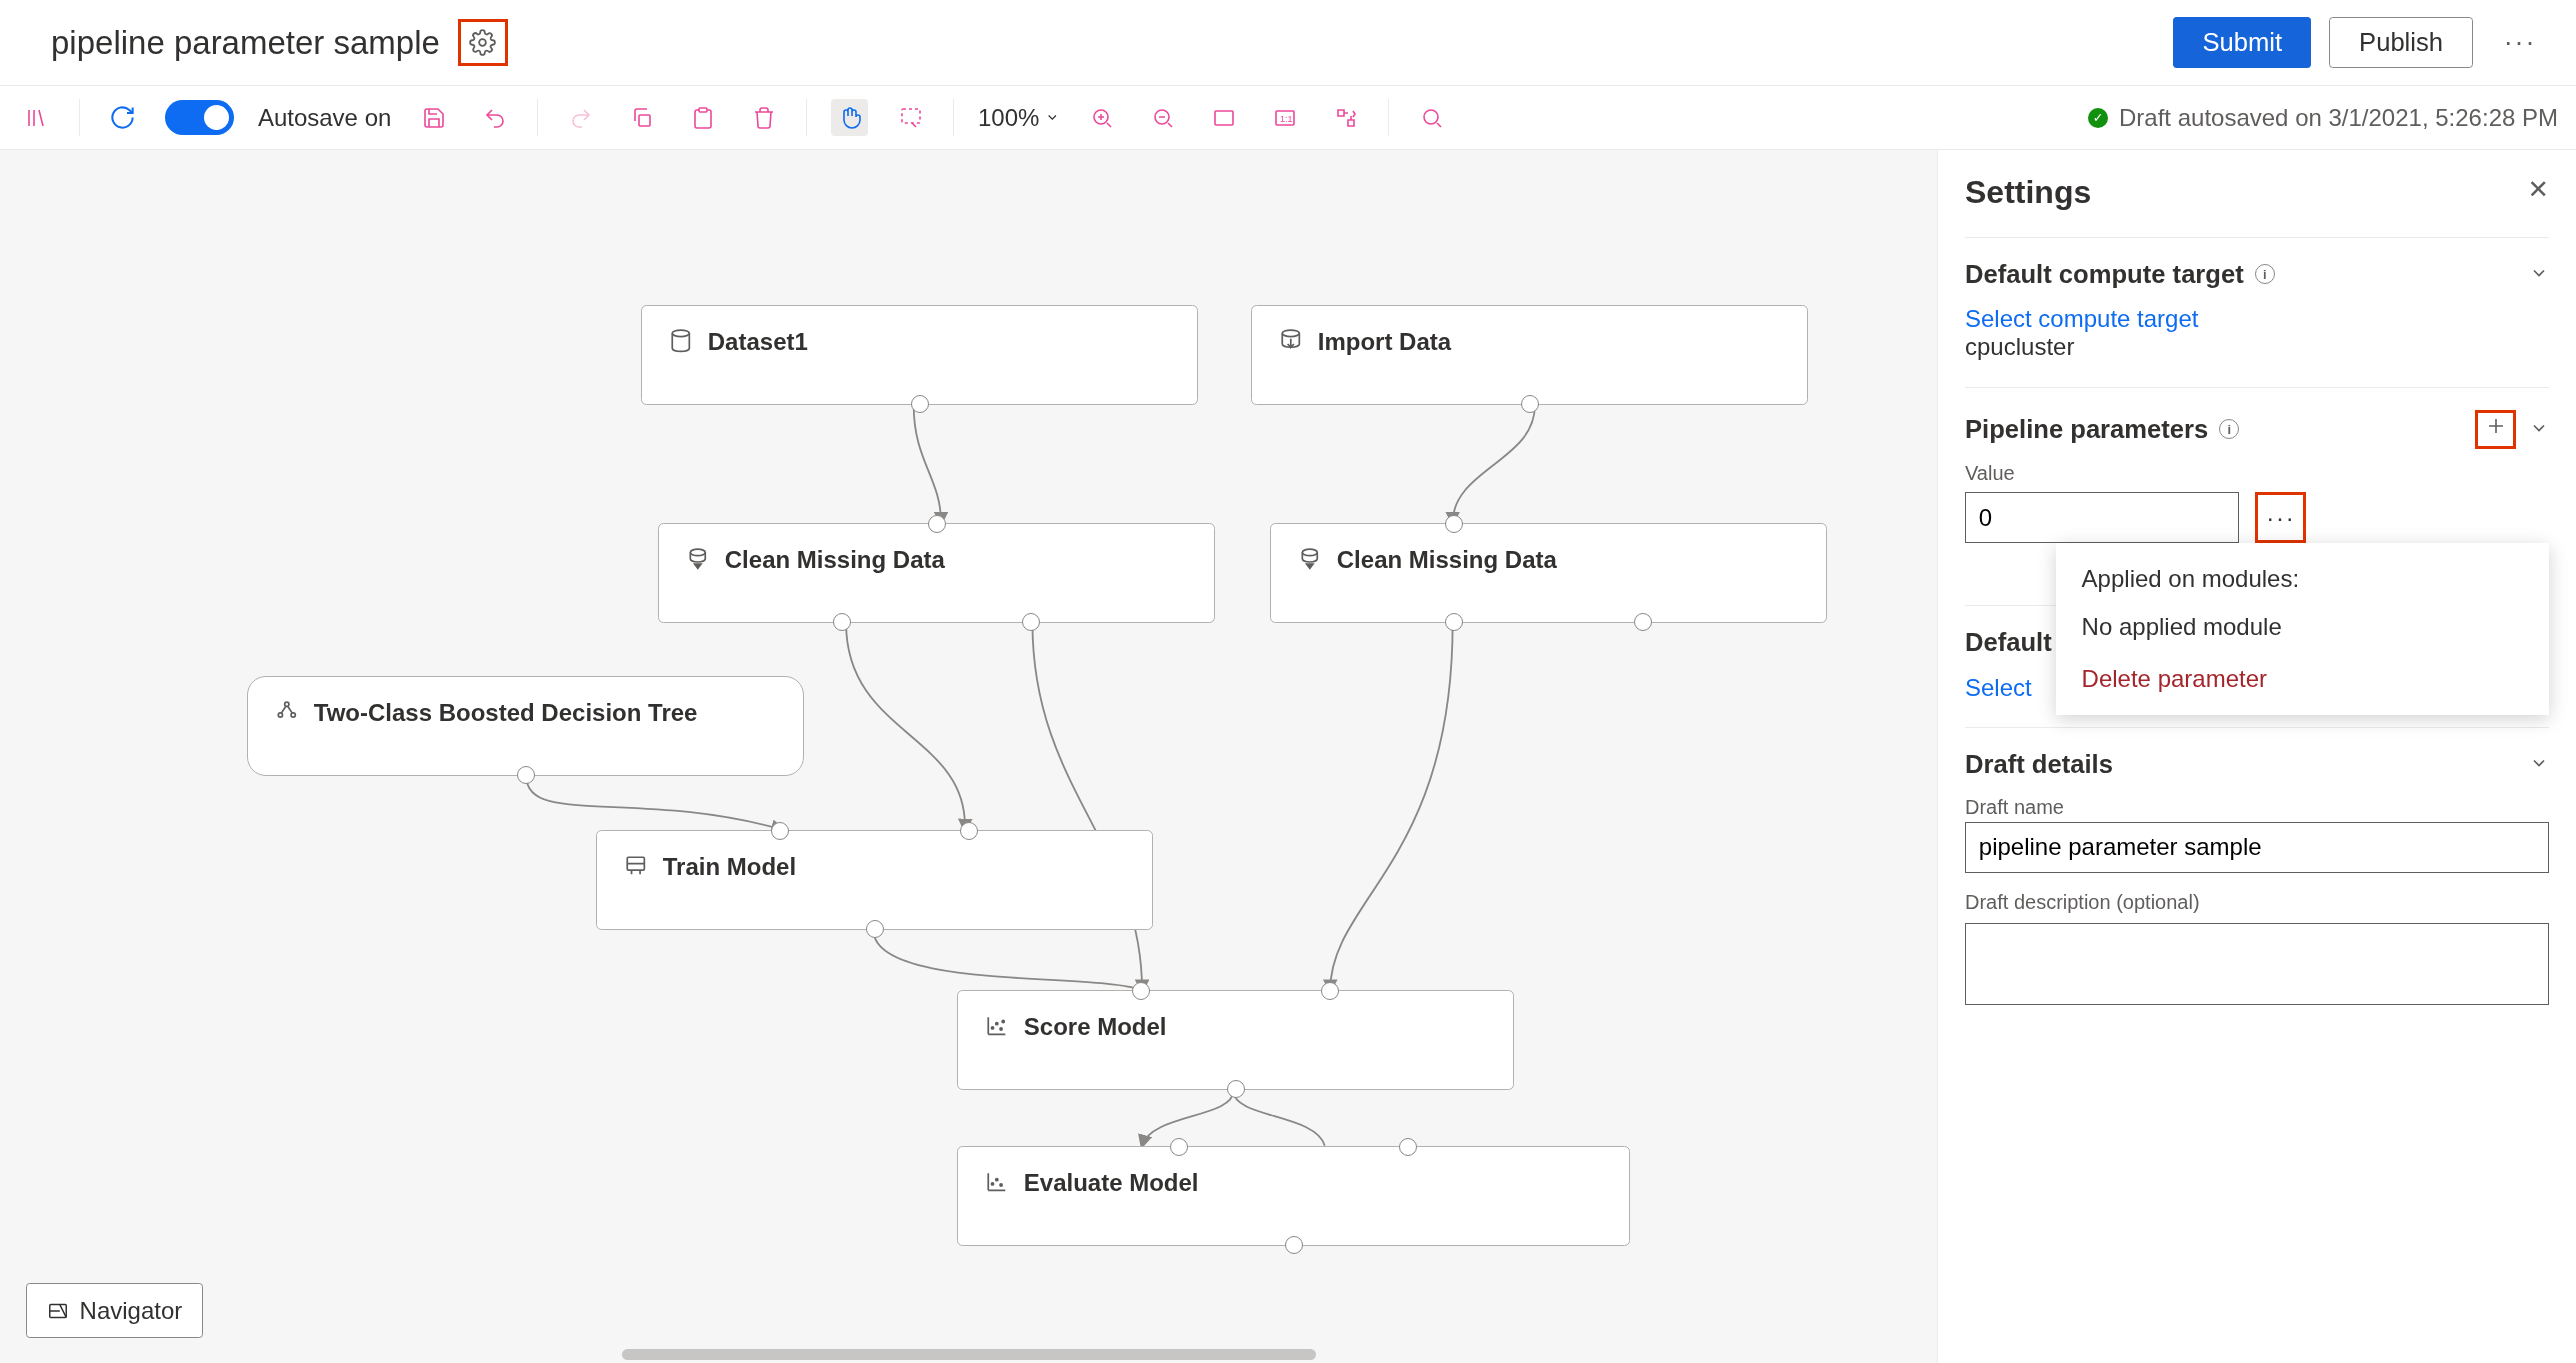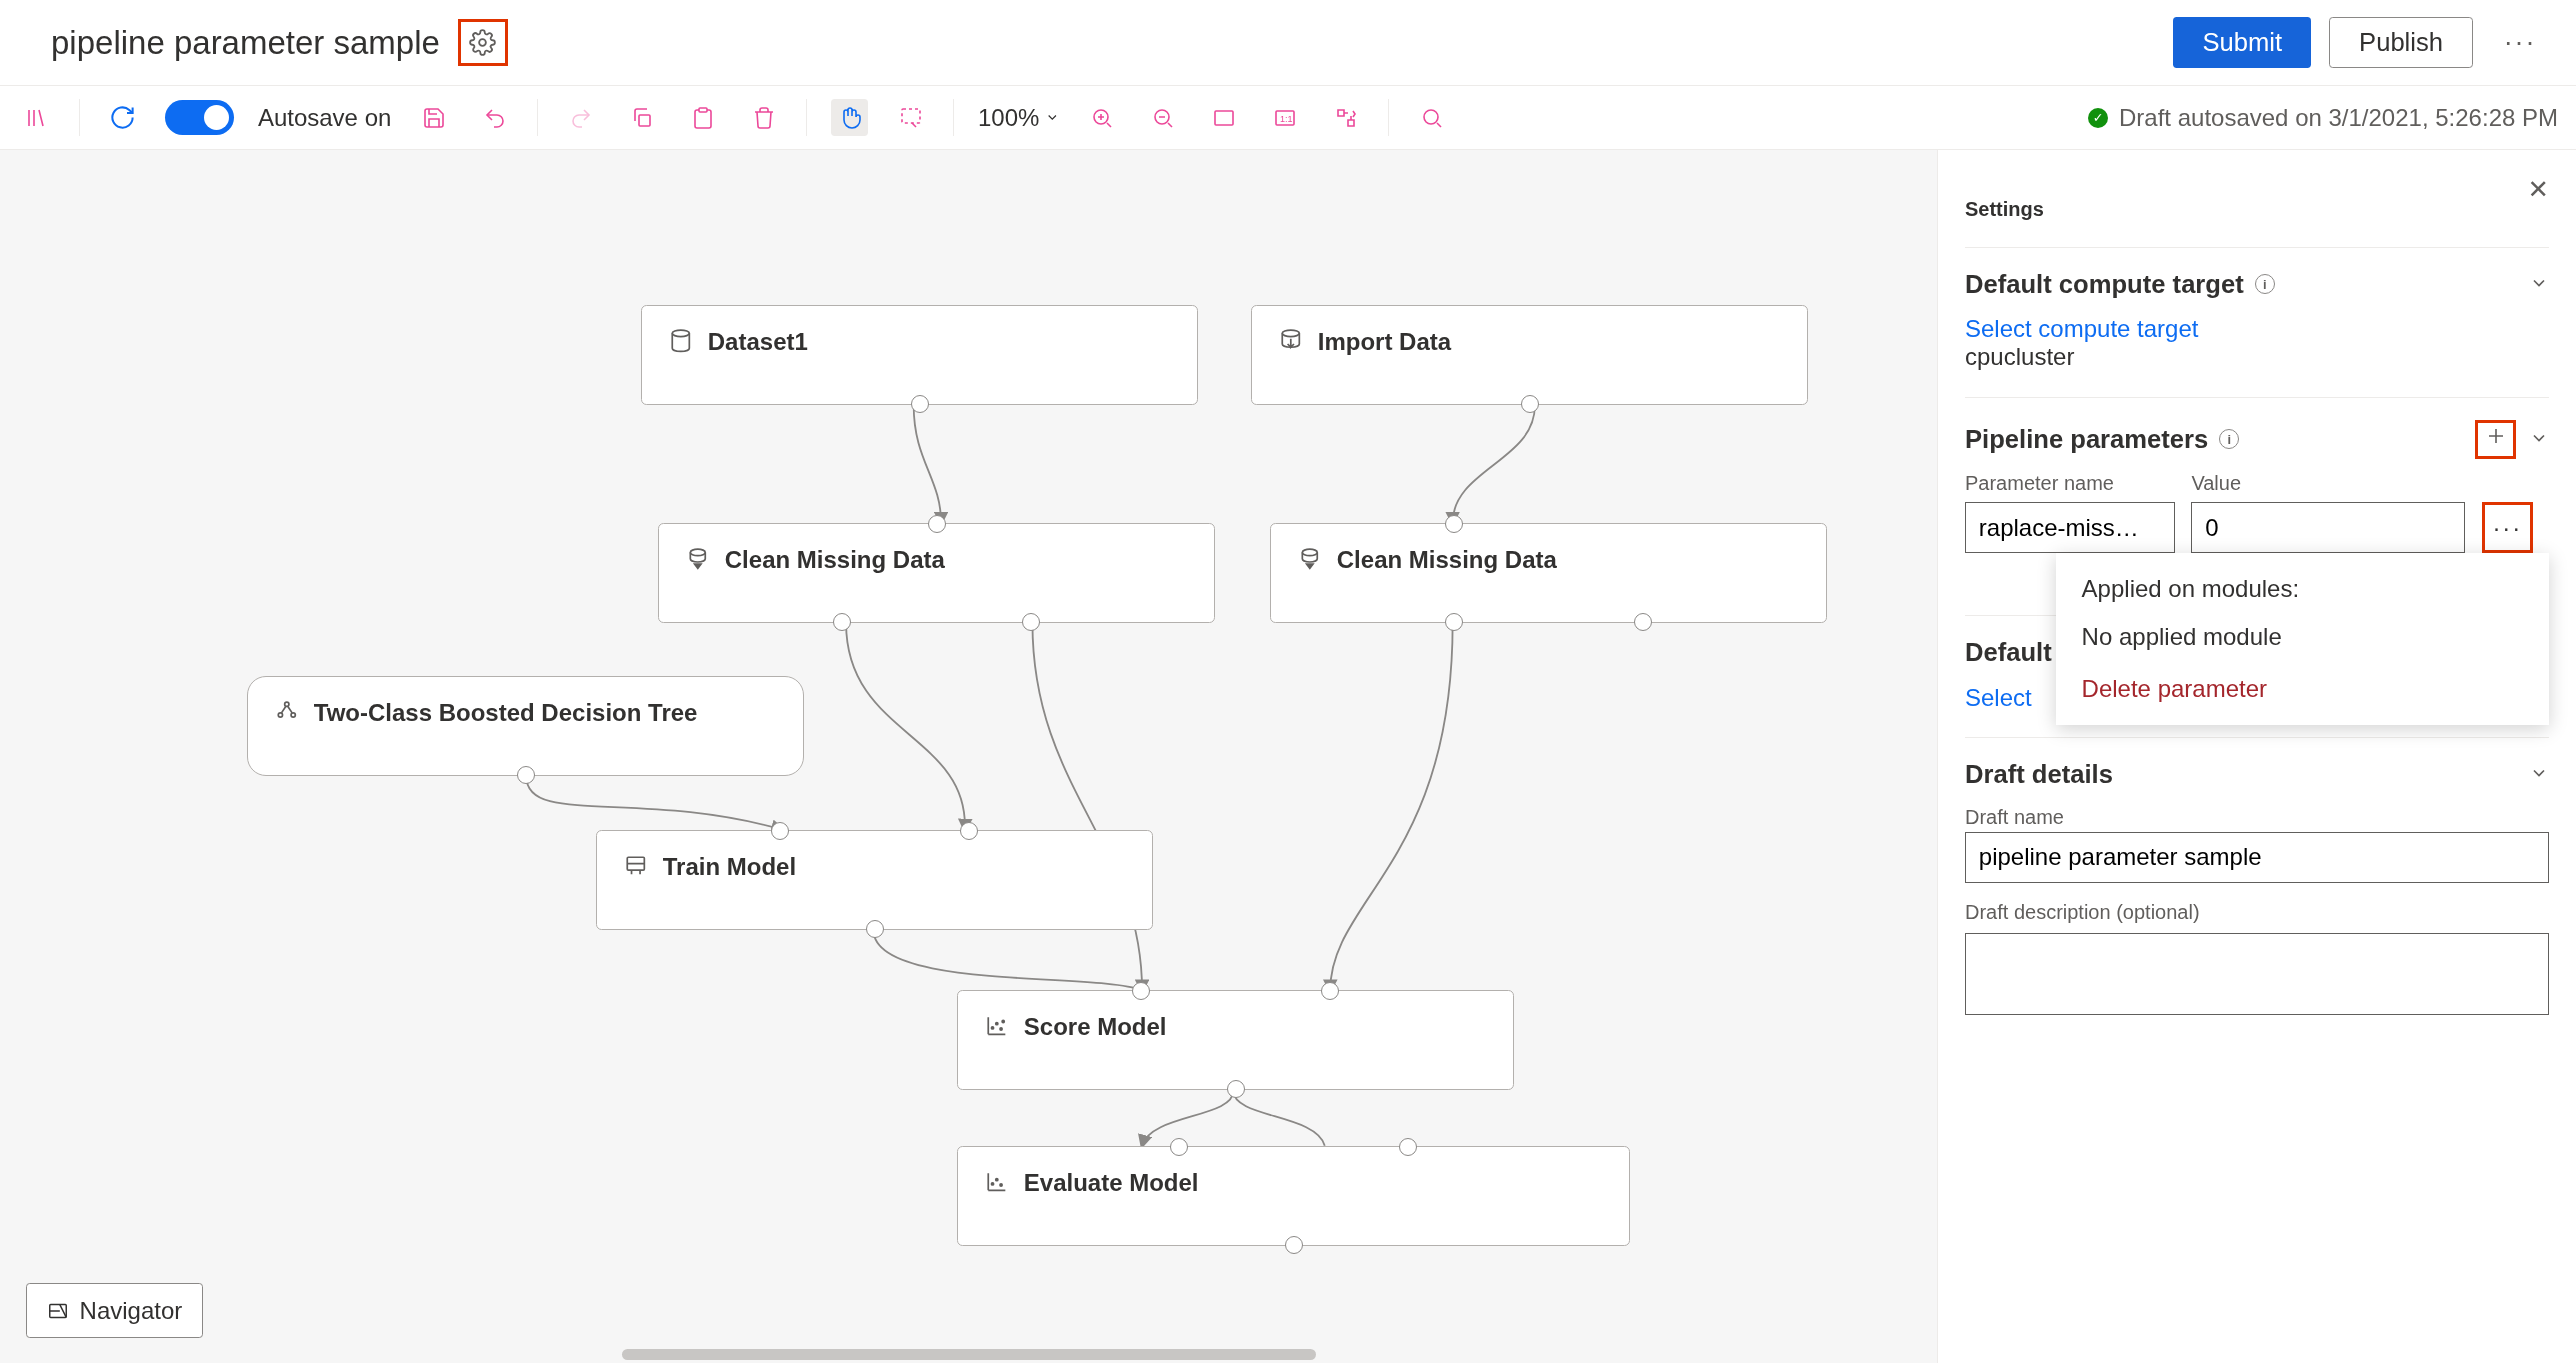--- a/index.html
+++ b/index.html
@@ -125,21 +125,21 @@
 
   
   .panel {
     width: 639px;
     background:#fff;
     border-left:0.9px solid #edebe9;
     padding: 24px 27px 0 27px;
     position: relative;
     overflow: visible;
   }
-  .panel-title { font-size:20px; font-weight:700;margin-top:24px; }
+  .panel-title { font-size:32px; font-weight:700; }
   .panel-close { position:absolute; top:24px; right:27px; font-size:25.6px; color:#605e5c;}
   .section { border-top:0.9px solid #edebe9; margin-top:25.6px; padding-top:22px; }
   .section-head { display:flex; align-items:center; font-size:25.6px; font-weight:600; }
   .info-circ {
     width:20px; height:20px; border:0.9px solid #8a8886; border-radius:50%;
     display:inline-flex; align-items:center; justify-content:center;
     font-size:12.8px; margin-left:11px; color:#605e5c;
   }
   .chev { margin-left:auto; color:#605e5c; }
   .sec-body { margin-top:16.4px; font-size:24px; }
@@ -503,24 +503,20 @@
           <span>
             <svg width="20" height="20" viewBox="0 0 24 24" stroke="currentColor" fill="none" stroke-width="2">
                 <path d="M6 9l6 6 6-6"></path>
               </svg>
           </span>
         </span>
       </div>
 
       <div class="param-row">
         <div class="field-col">
-          <span class="field-lbl">Parameter name</span>
-          <input class="inp name" value="raplace-miss…" style="">
-        </div>
-        <div class="field-col">
           <span class="field-lbl">Value</span>
           <input class="inp val" value="0" style="">
         </div>
         <span class="elips-box">
           <span>···</span>
         </span>
       </div>
 
       <div class="popover">
         <div>Applied on modules:</div>

